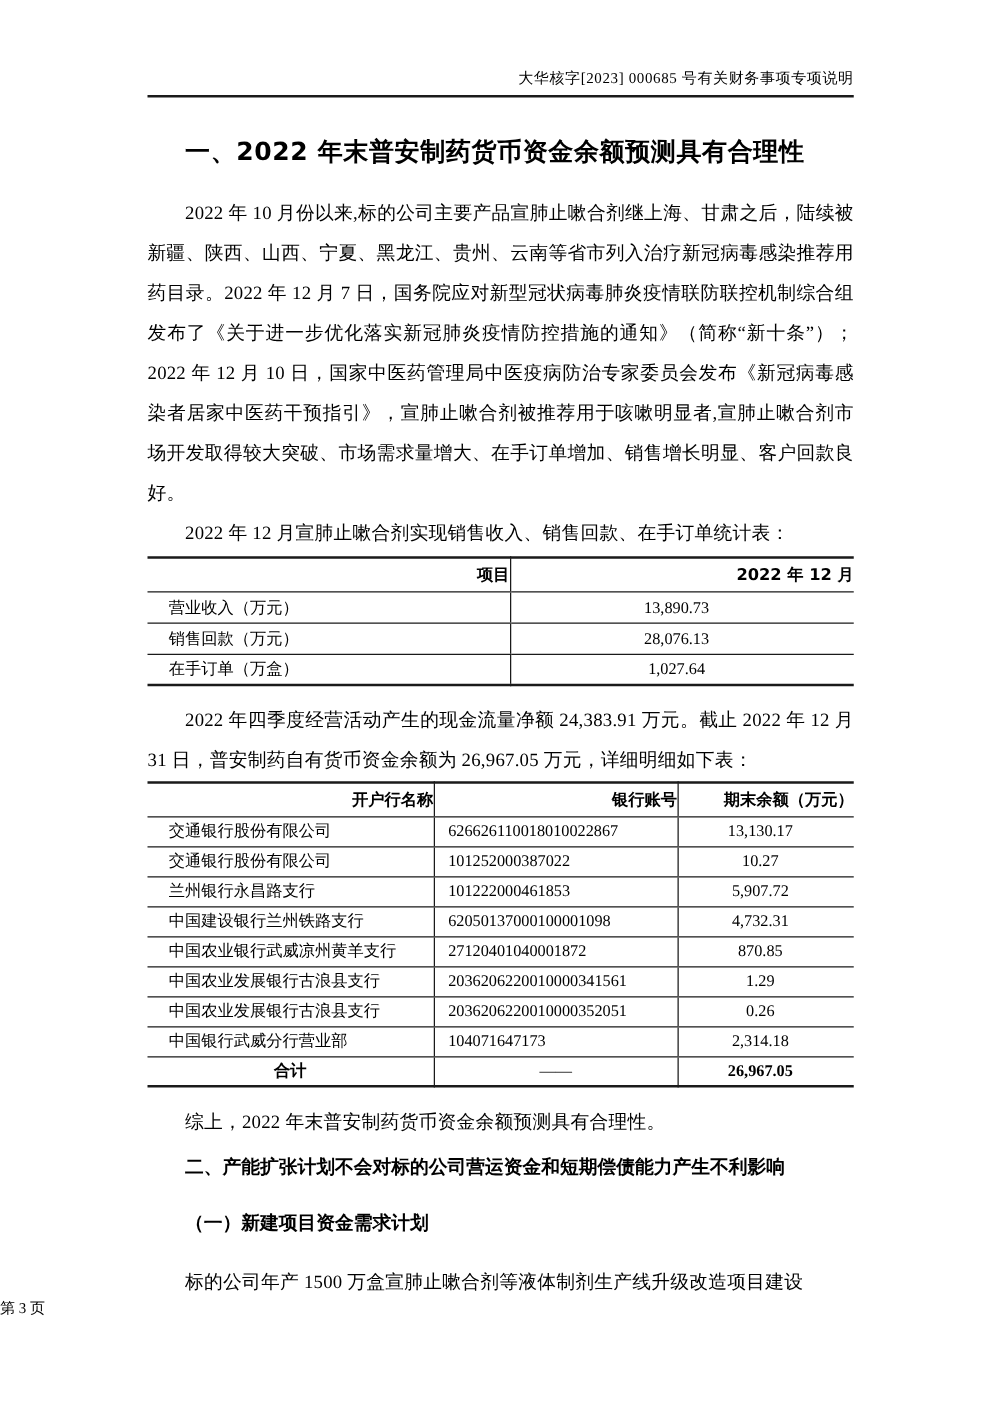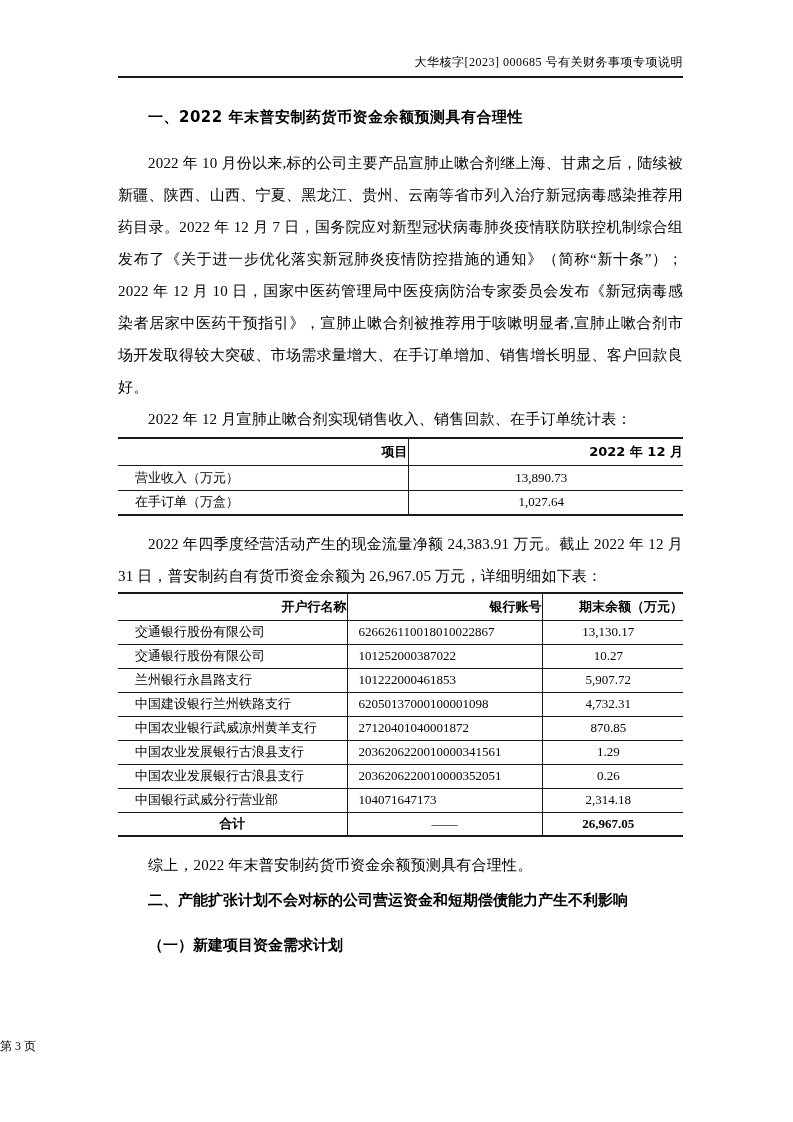--- a/index.html
+++ b/index.html
@@ -25,21 +25,21 @@
     font-size: 12px;
     letter-spacing: 0.5px;
     border-bottom: 2px solid #1a1a1a;
     padding-bottom: 5px;
   }
   .h1 {
     margin-top: 30px;
     padding-left: 30px;
     font-family: "DejaVu Sans", "Liberation Sans", sans-serif;
     font-weight: bold;
-    font-size: 15px;
+    font-size: 20px;
     letter-spacing: 0.5px;
   }
   .para {
     font-size: 15px;
     line-height: 32px;
     text-align: justify;
     text-indent: 2em;
     letter-spacing: 0.2px;
   }
   .p1 { margin-top: 20px; }
@@ -123,20 +123,24 @@
     <tbody>
         <tr>
       <th>项目</th>
       <th>2022 年 12 月</th>
     </tr>
     <tr>
       <td class="cell-label">营业收入（万元）</td>
       <td class="cell-num">13,890.73</td>
     </tr>
     <tr>
+      <td class="cell-label">销售回款（万元）</td>
+      <td class="cell-num">28,076.13</td>
+    </tr>
+    <tr>
       <td class="cell-label">在手订单（万盒）</td>
       <td class="cell-num">1,027.64</td>
     </tr>
   </tbody>
     </table>
 
   <p class="para p2">2022 年四季度经营活动产生的现金流量净额 24,383.91 万元。截止 2022 年 12 月 31 日，普安制药自有货币资金余额为 26,967.05 万元，详细明细如下表：</p>
 
   <table class="tbl t2">
     <colgroup>
@@ -197,16 +201,17 @@
     </tr>
   </tbody>
     </table>
 
   <p class="para p-conclusion">综上，2022 年末普安制药货币资金余额预测具有合理性。</p>
 
   <div class="h2">二、产能扩张计划不会对标的公司营运资金和短期偿债能力产生不利影响</div>
 
   <div class="h3">（一）新建项目资金需求计划</div>
 
+  <p class="para p3">标的公司年产 1500 万盒宣肺止嗽合剂等液体制剂生产线升级改造项目建设</p>
 
 </div>
 
 <div class="doc-footer">第 3 页</div>
 
 </body></html>

